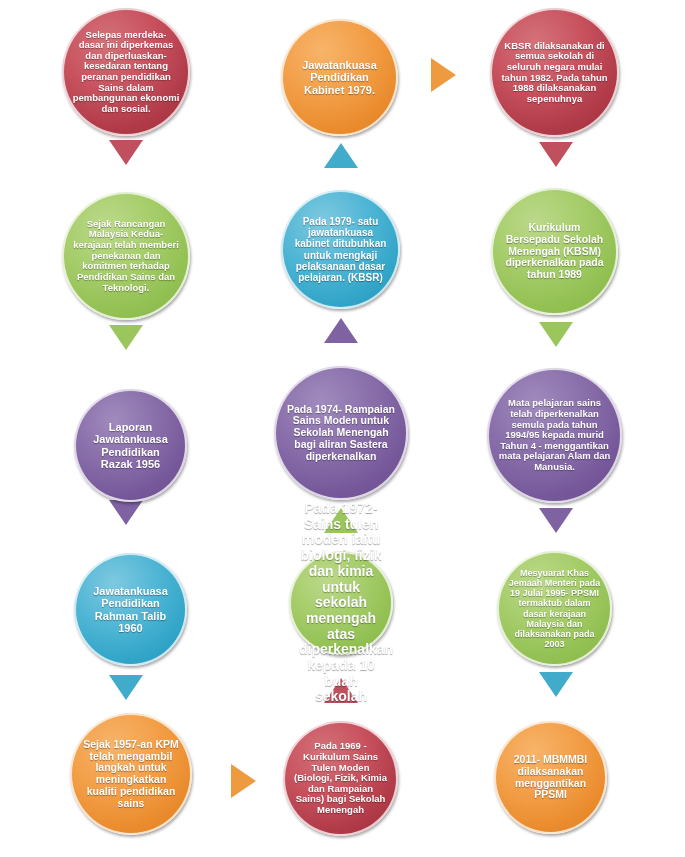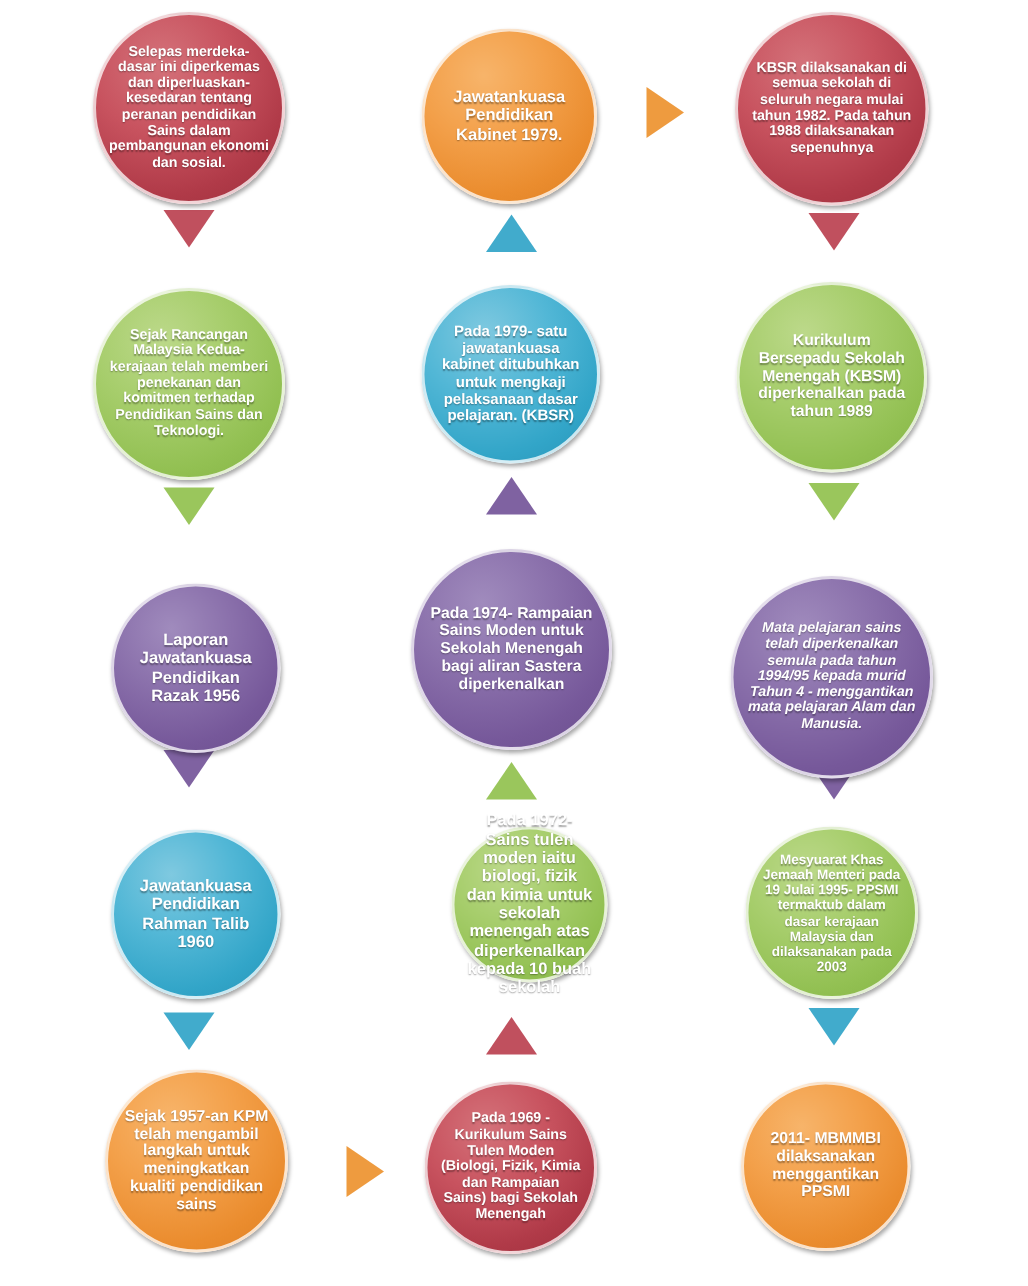--- a/index.html
+++ b/index.html
@@ -114,27 +114,27 @@
     </div>
     <div class="node c-green" style="left: 491px; top: 188px; width: 127px; height: 127px; font-size: 10.5px;">
       <span class="txt">Kurikulum Bersepadu Sekolah Menengah (KBSM) diperkenalkan pada tahun  1989</span>
     </div>
     <div class="node c-purple" style="left: 74px; top: 389px; width: 113px; height: 113px; font-size: 11px;">
       <span class="txt">Laporan Jawatankuasa Pendidikan Razak 1956</span>
     </div>
     <div class="node c-purple" style="left: 274px; top: 366px; width: 134px; height: 134px; font-size: 10.5px;">
       <span class="txt">Pada 1974- Rampaian Sains Moden  untuk Sekolah Menengah bagi aliran Sastera diperkenalkan</span>
     </div>
-    <div class="node c-purple" style="left: 487px; top: 384px; width: 135px; height: 135px; font-size: 9.5px; font-style: italic;">
+    <div class="node c-purple" style="left: 487px; top: 368px; width: 135px; height: 135px; font-size: 9.5px;">
       <span class="txt">Mata pelajaran sains telah diperkenalkan semula pada tahun 1994/95 kepada murid Tahun 4 - menggantikan mata pelajaran Alam dan Manusia.</span>
     </div>
     <div class="node c-blue" style="left: 74px; top: 553px; width: 113px; height: 113px; font-size: 11px;">
       <span class="txt">Jawatankuasa Pendidikan Rahman Talib 1960</span>
     </div>
-    <div class="node c-green" style="left: 301px; top: 551px; width: 104px; height: 104px; font-size: 11px; justify-content: flex-end;">
+    <div class="node c-green" style="left: 289px; top: 551px; width: 104px; height: 104px; font-size: 14px; justify-content: flex-end;">
       <span class="txt">Pada 1972- Sains tulen moden iaitu biologi, fizik dan kimia untuk sekolah menengah atas diperkenalkan kepada 10 buah sekolah</span>
     </div>
     <div class="node c-green" style="left: 497px; top: 551px; width: 115px; height: 115px; font-size: 9px;">
       <span class="txt">Mesyuarat Khas Jemaah Menteri pada 19 Julai 1995- PPSMI termaktub dalam dasar kerajaan Malaysia dan dilaksanakan pada 2003</span>
     </div>
     <div class="node c-orange" style="left: 70px; top: 713px; width: 122px; height: 122px; font-size: 10.5px;">
       <span class="txt">Sejak 1957-an KPM telah mengambil langkah untuk meningkatkan kualiti pendidikan sains</span>
     </div>
     <div class="node c-red" style="left: 283px; top: 721px; width: 115px; height: 115px; font-size: 9.5px;">
       <span class="txt">Pada 1969 - Kurikulum Sains Tulen Moden (Biologi, Fizik, Kimia dan Rampaian Sains) bagi Sekolah Menengah</span>

